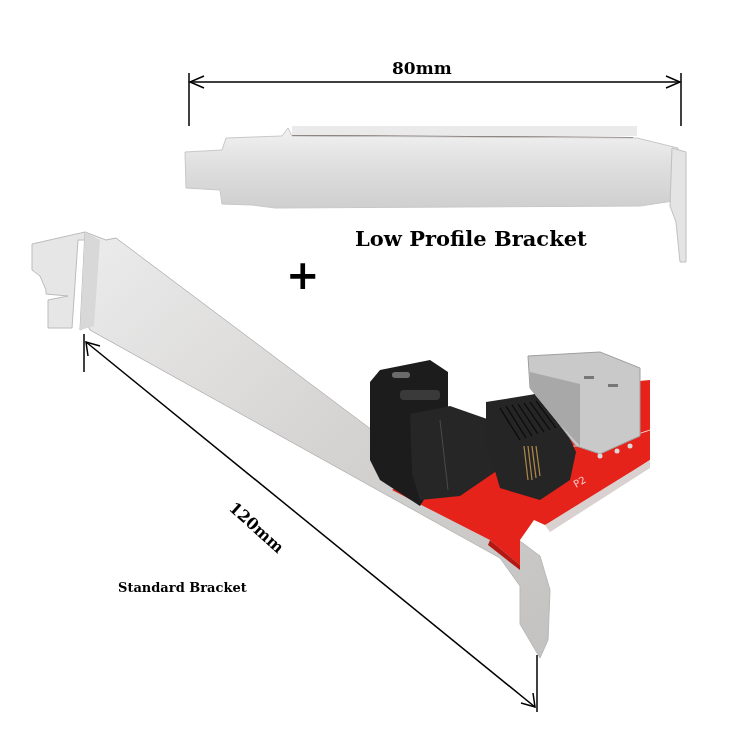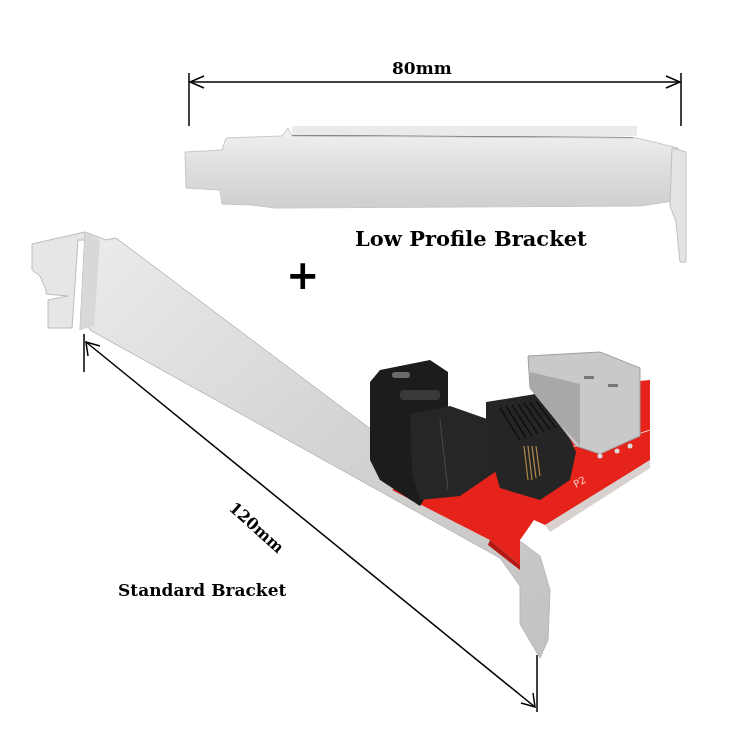--- a/index.html
+++ b/index.html
@@ -2,21 +2,21 @@
 <html><head>
 <meta charset="utf-8">
 <style>
   html,body{margin:0;padding:0;background:#ffffff;}
   body{width:750px;height:750px;position:relative;overflow:hidden;font-family:"DejaVu Serif","Liberation Serif",serif;}
   .stage{position:absolute;left:0;top:0;width:750px;height:750px;}
   .label{position:absolute;font-family:"DejaVu Serif","Liberation Serif",serif;font-weight:bold;color:#000;white-space:nowrap;}
   .dim-top{left:392px;top:58px;font-size:17px;text-align:right;}
   .lp-label{left:355px;top:226px;font-size:21px;}
   .plus{left:286px;top:255px;font-size:40px;font-family:"DejaVu Sans","Liberation Sans",sans-serif;font-weight:bold;line-height:40px;}
-  .std-label{left:118px;top:580px;font-size:17px;}
+  .std-label{left:118px;top:580px;font-size:13px;}
   .dim-diag{left:238px;top:498px;font-size:16px;transform:rotate(42deg);transform-origin:left top;}
 </style>
 </head>
 <body>
 
 <div class="stage">
   <svg width="750" height="750" viewBox="0 0 750 750" xmlns="http://www.w3.org/2000/svg">
     <defs>
       <linearGradient id="metal" x1="0" y1="0" x2="0" y2="1">
         <stop offset="0" stop-color="#f2f2f2"></stop>

